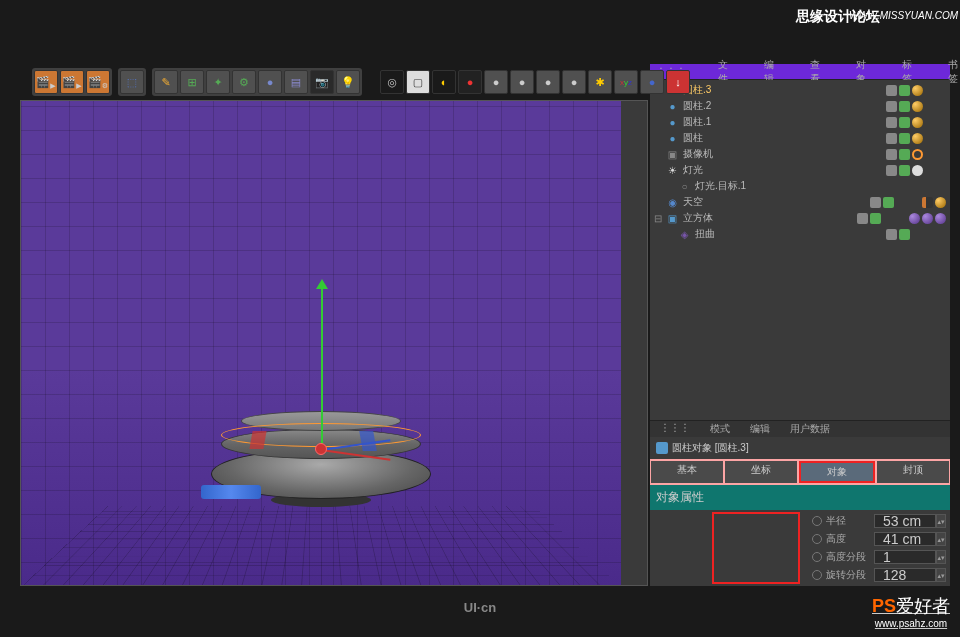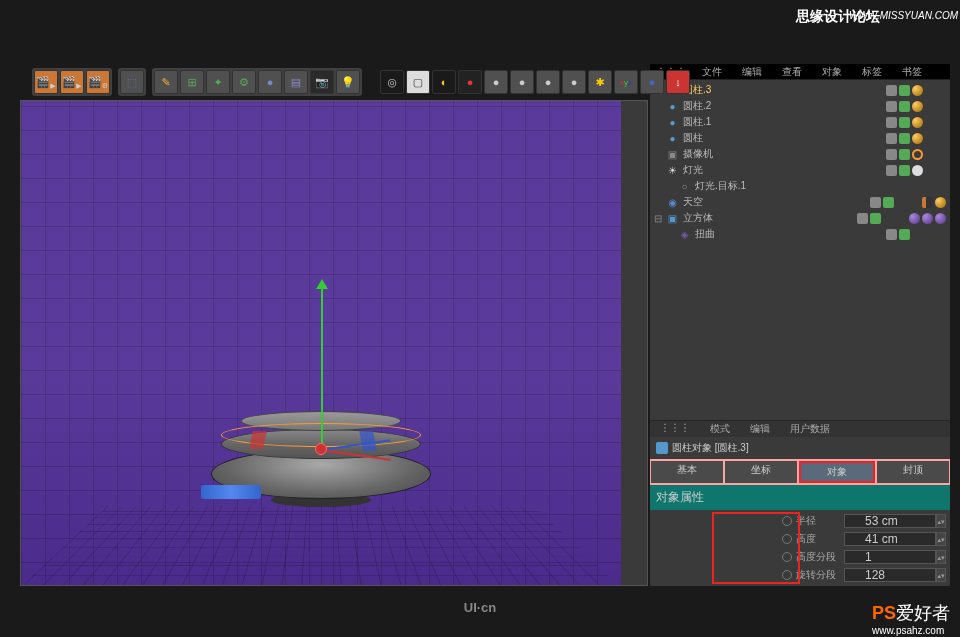--- a/index.html
+++ b/index.html
@@ -29,24 +29,25 @@
       top: 10px;
       right: 2px;
       font-size: 10px;
       color: #fff;
       z-index: 100;
       font-style: italic;
     }
     
     .watermark-bottom {
       position: absolute;
-      bottom: 1px;
+      bottom: 8px;
       right: 10px;
       z-index: 100;
-      text-align: left;
+      text-align: center;
+      text-decoration: underline;
     }
     .wm-logo {
       font-size: 18px;
       color: #fff;
     }
     .wm-logo .ps { color: #ff6600; font-weight: bold; }
     .wm-sub { font-size: 10px; color: #fff; }
     
     .toolbar {
       position: absolute;
@@ -261,24 +262,24 @@
       left: 650px;
       right: 10px;
       height: 522px;
       background: #3a3a3a;
       display: flex;
       flex-direction: column;
     }
     .panel-tabs {
       display: flex;
       height: 16px;
-      background: #000000;
+      background: #6d28d9;
       border-bottom: 1px solid #222;
       font-size: 10px;
-      gap: 0;
+      gap: 16px;
       align-items: center;
     }
     .panel-tabs span {
       padding: 1px 10px;
       color: #aaa;
       cursor: pointer;
     }
     .panel-tabs .menu-icon {
       padding: 1px 6px;
     }
@@ -398,27 +399,27 @@
       width: 10px; height: 10px;
       border: 1px solid #777;
       border-radius: 50%;
       margin-right: 4px;
     }
     .attr-label {
       width: 48px;
       color: #aaa;
     }
     .attr-input {
-      width: 92px;
+      width: 62px;
       height: 14px;
       background: #2a2a2a;
       border: 1px solid #555;
       color: #ccc;
-      padding: 0 20px;
-      font-size: 12px;
+      padding: 0 8px;
+      font-size: 14px;
     }
     .attr-spinner {
       width: 10px; height: 14px;
       background: #444;
       border: 1px solid #555;
       font-size: 7px;
       color: #999;
       display: flex;
       flex-direction: column;
       justify-content: center;

